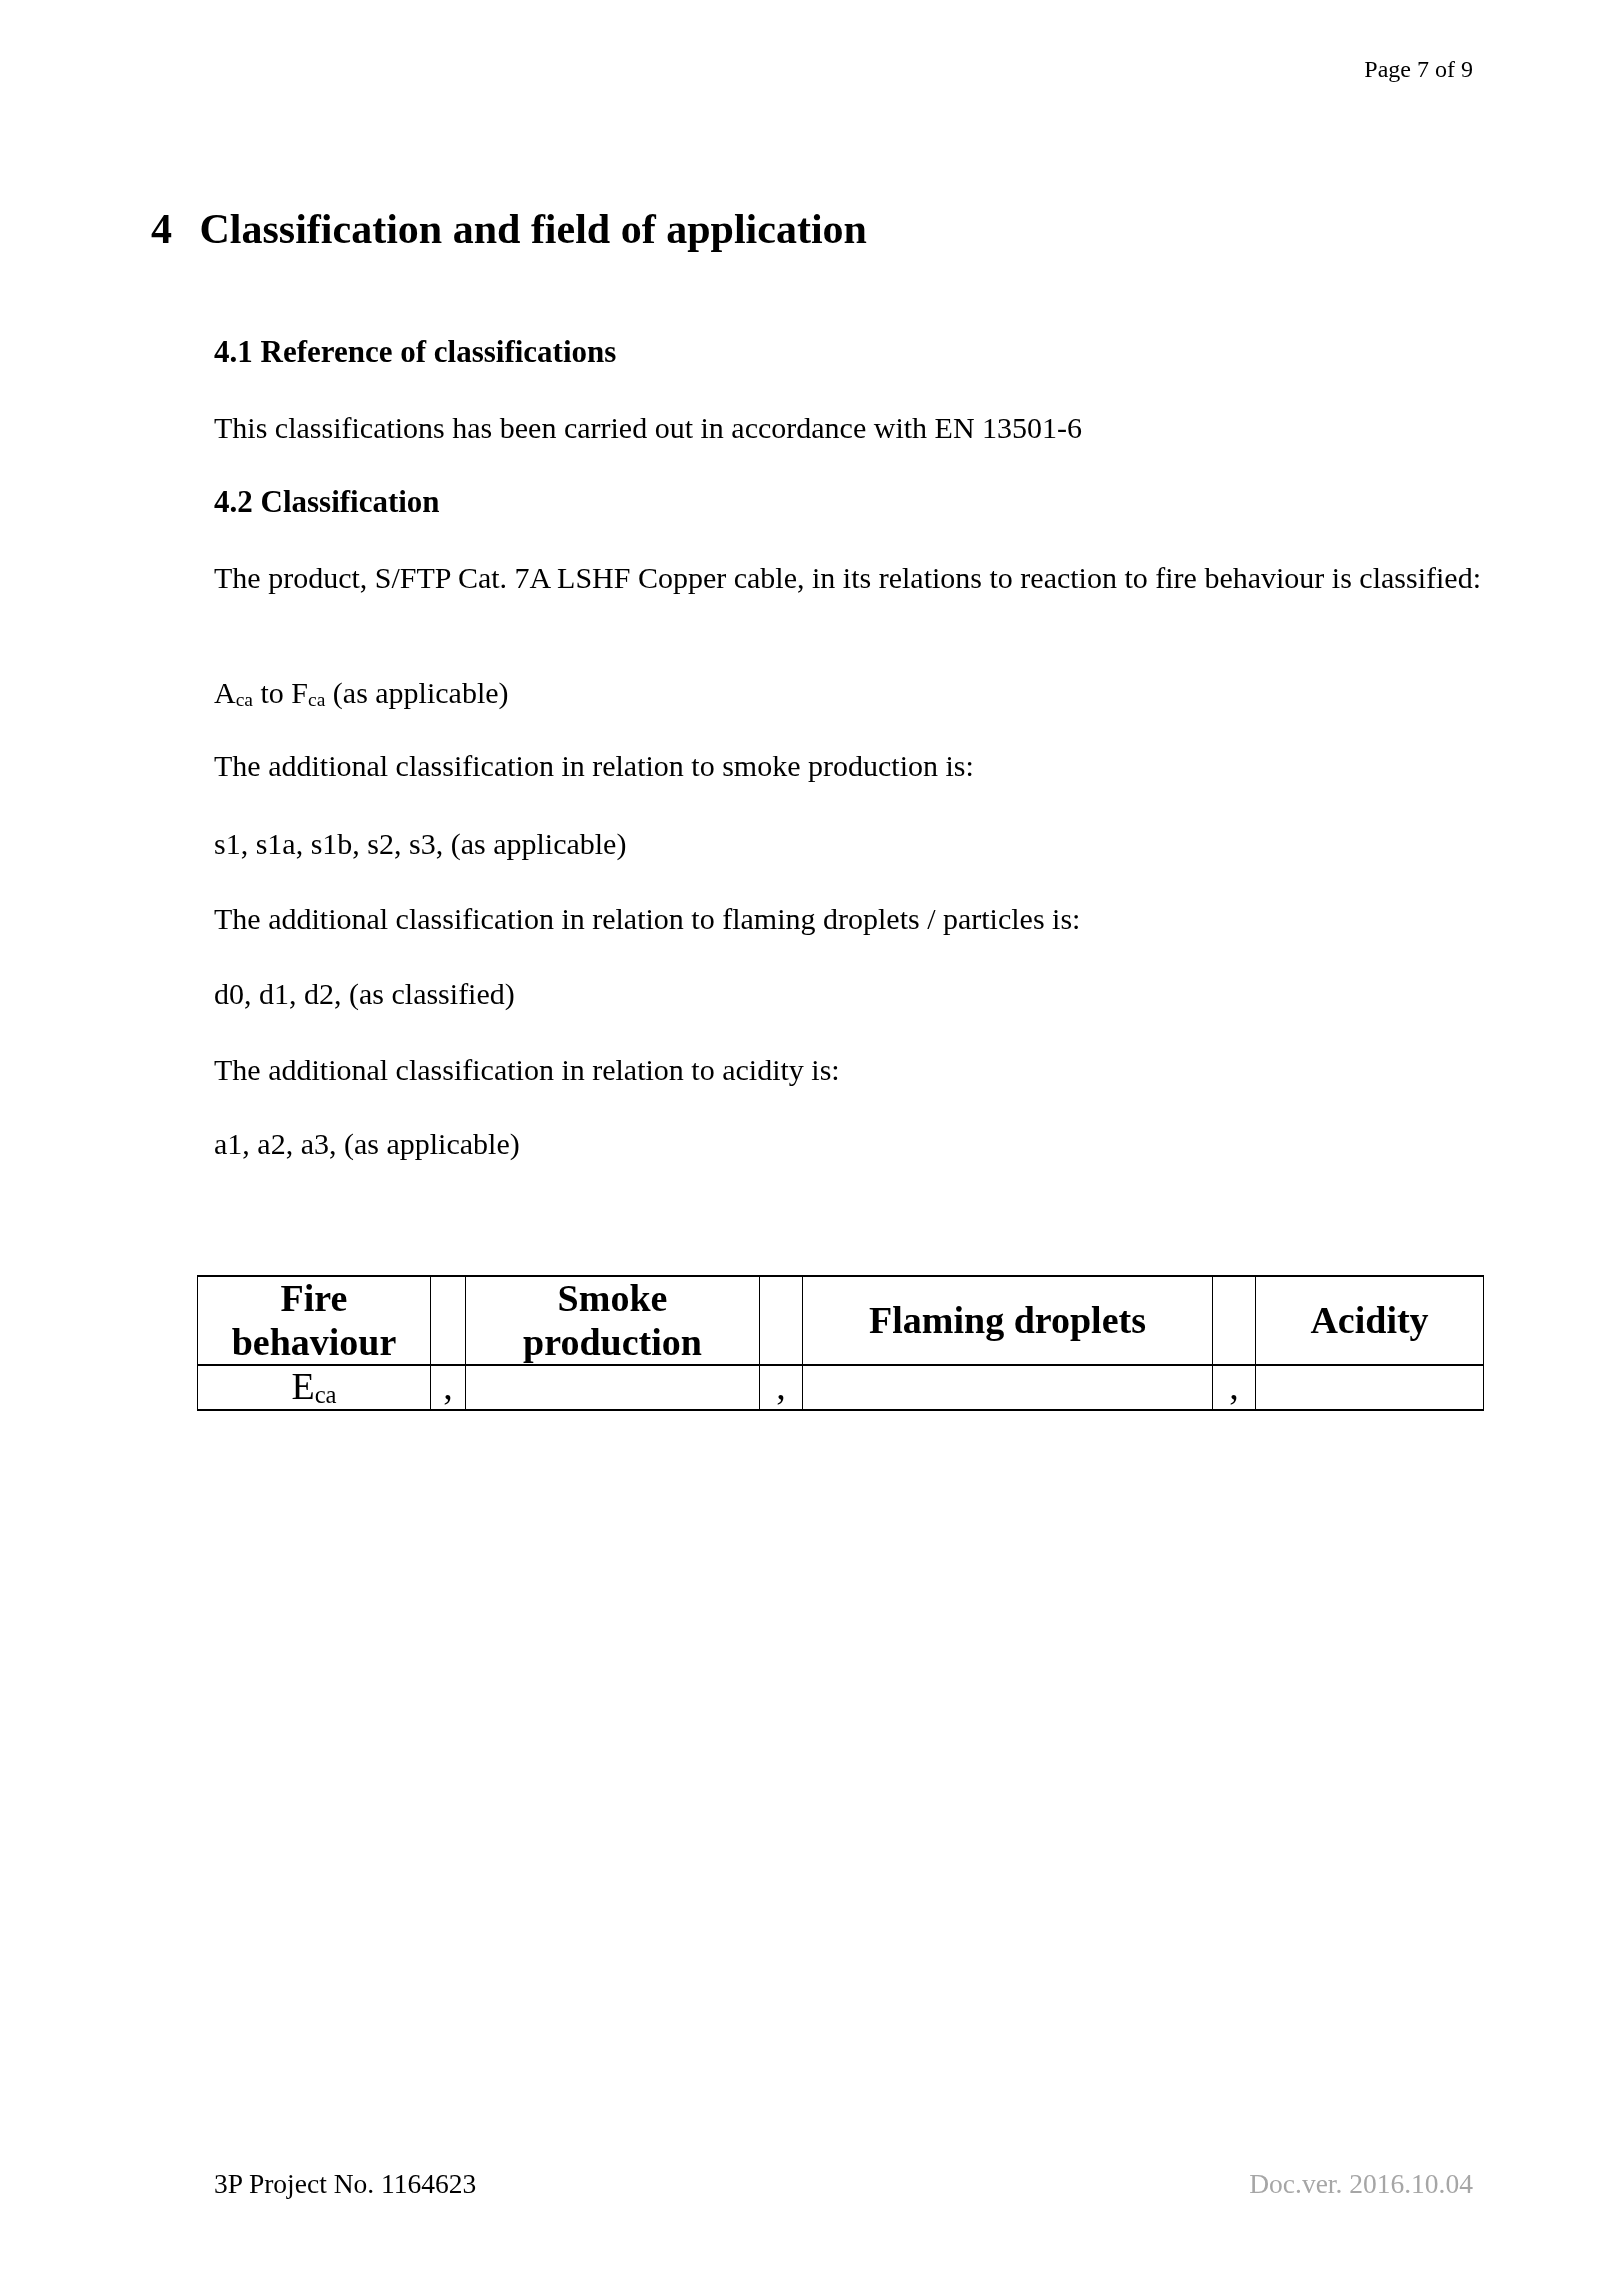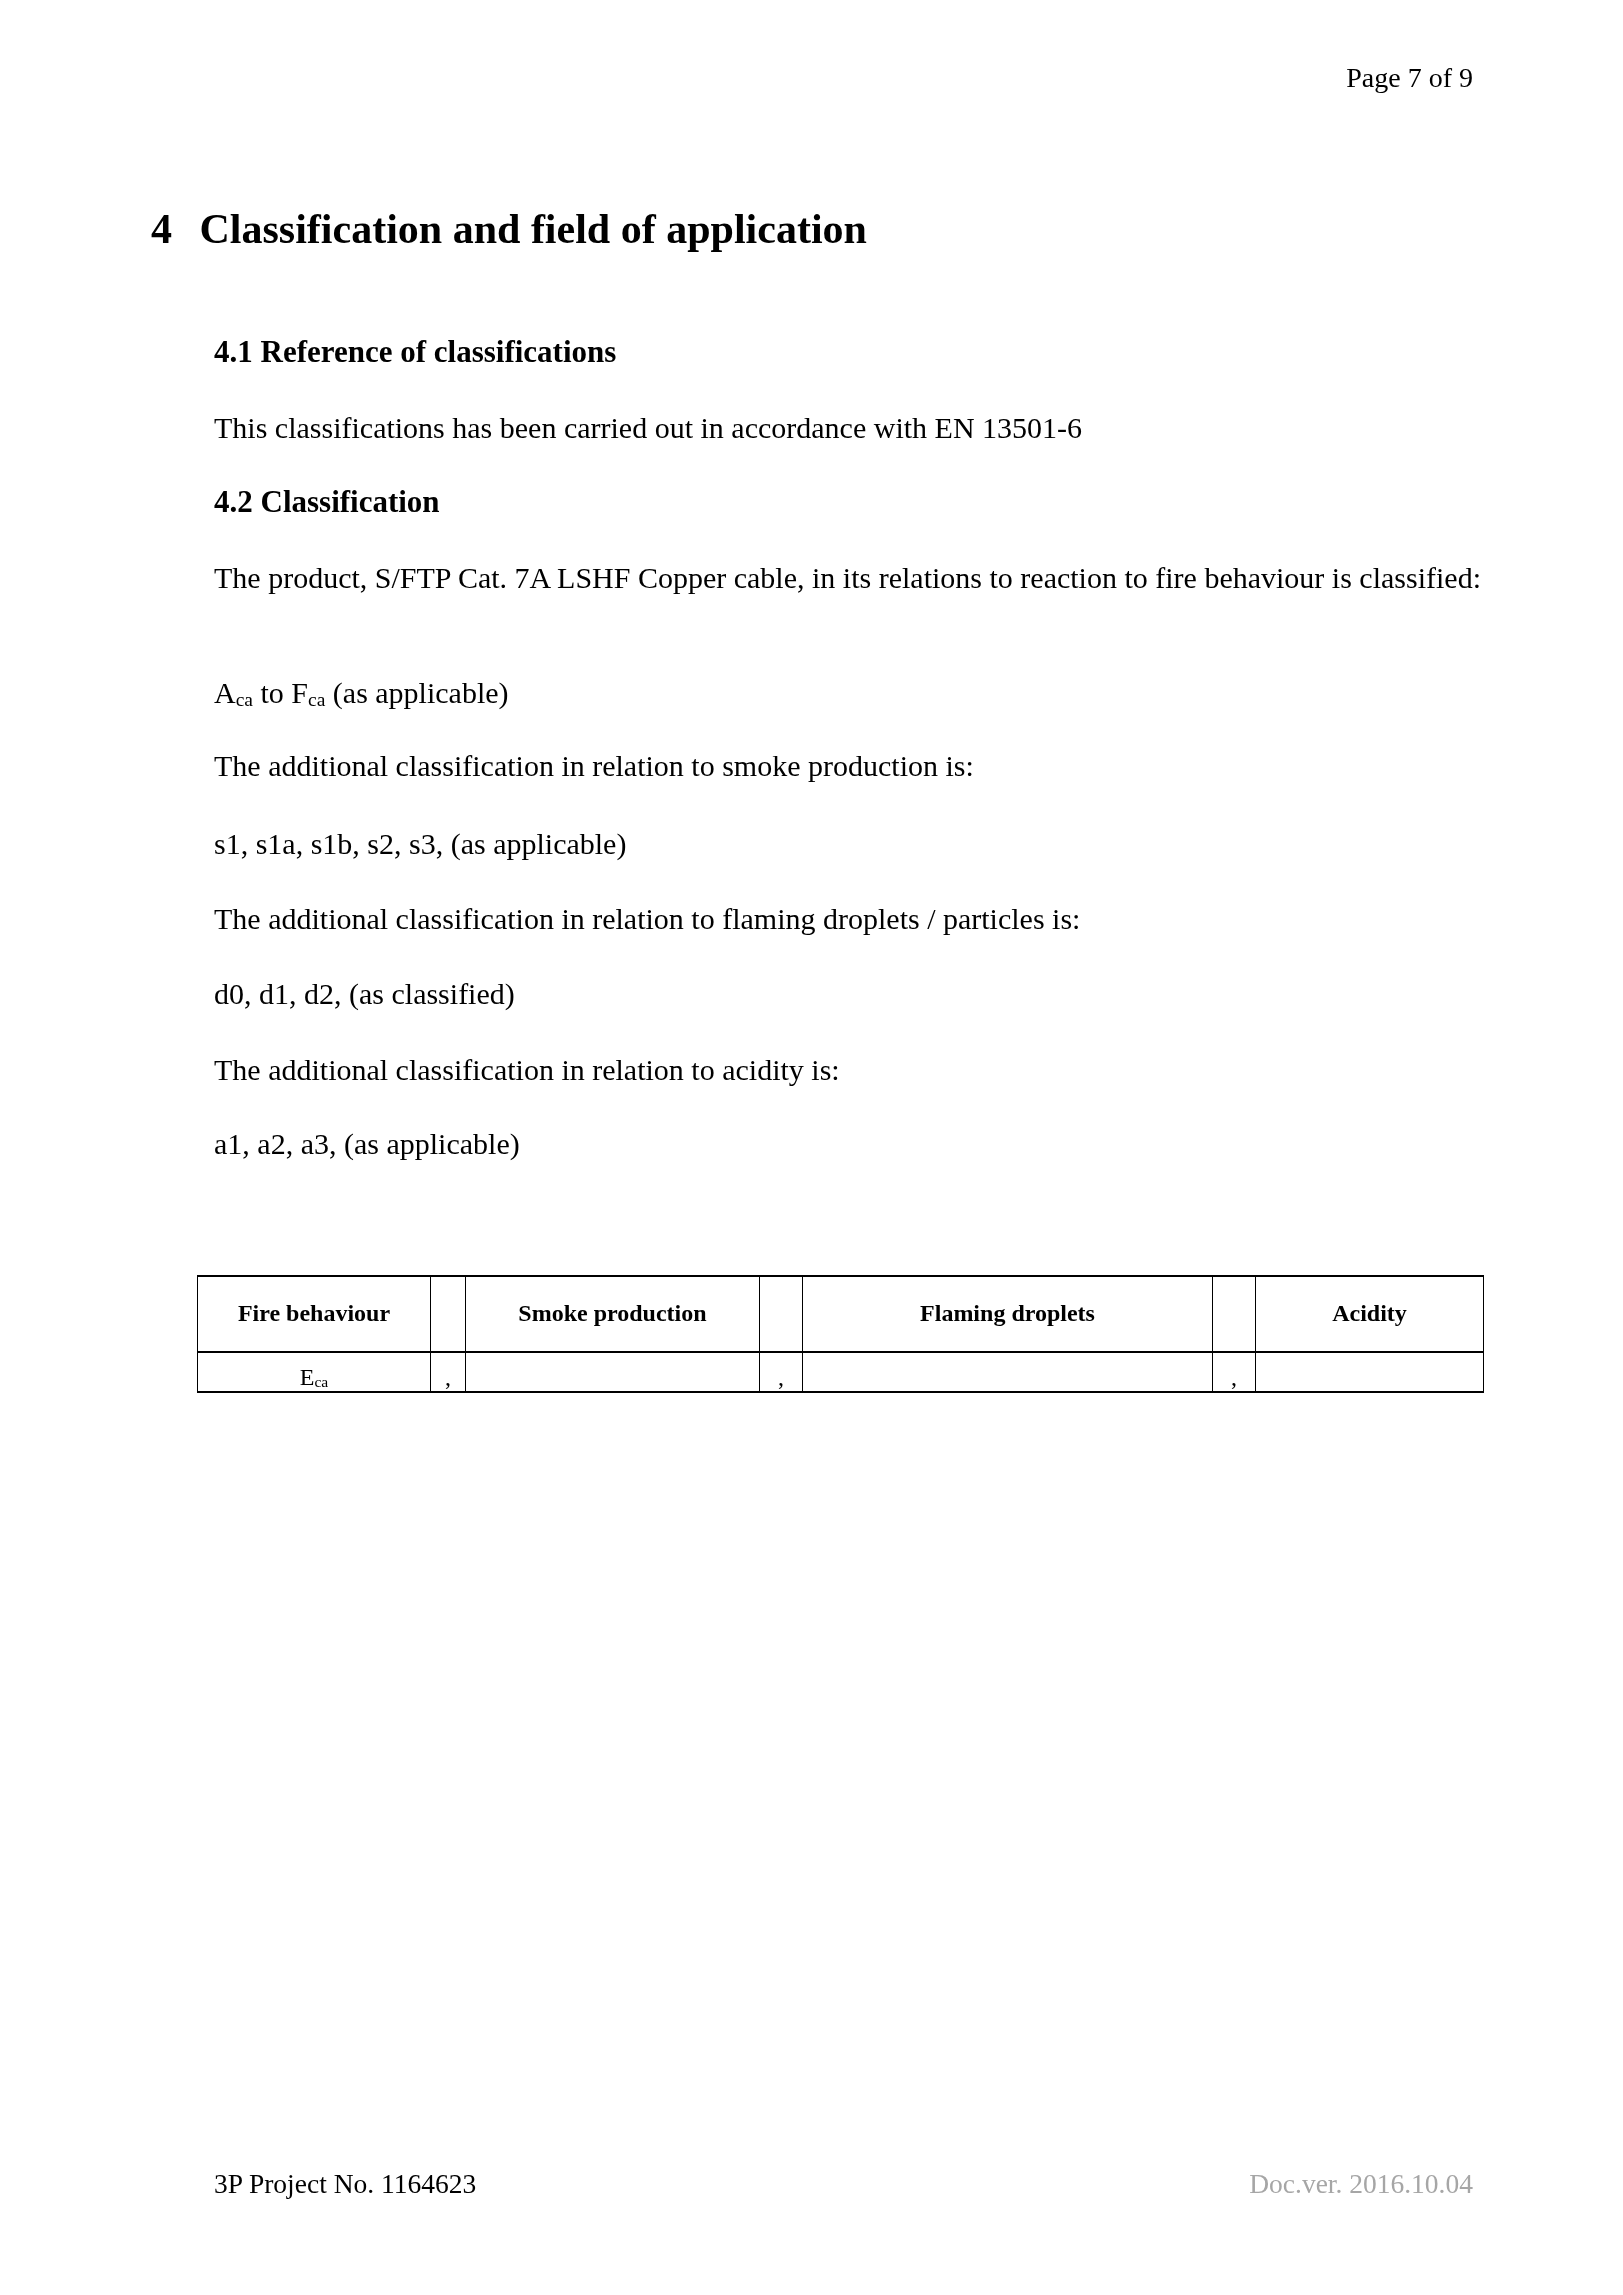--- a/index.html
+++ b/index.html
@@ -12,23 +12,23 @@
     width: 1623px;
     height: 2295px;
     background: #ffffff;
     font-family: "Liberation Serif", "DejaVu Serif", serif;
     color: #000000;
     overflow: hidden;
   }
   .abs { position: absolute; }
 
   .page-indicator {
-    top: 62px;
+    top: 56px;
     right: 150px;
-    font-size: 28px;
+    font-size: 24px;
     line-height: 1.15;
   }
 
   .doc-title {
     top: 206px;
     left: 151px;
     font-size: 42px;
     font-weight: bold;
     line-height: 1.1;
   }
@@ -53,21 +53,21 @@
     top: 0.16em;
   }
 
   .doc-table {
     position: absolute;
     top: 1275px;
     left: 197px;
     width: 1286px;
     border-collapse: collapse;
     table-layout: fixed;
-    font-size: 24px;
+    font-size: 38px;
     border-top: 2.6px solid #000;
     border-bottom: 2.6px solid #000;
   }
   .doc-table th, .doc-table td {
     border: 1.3px solid #000;
     padding: 0;
     overflow: hidden;
   }
   .doc-table th {
     font-weight: bold;

